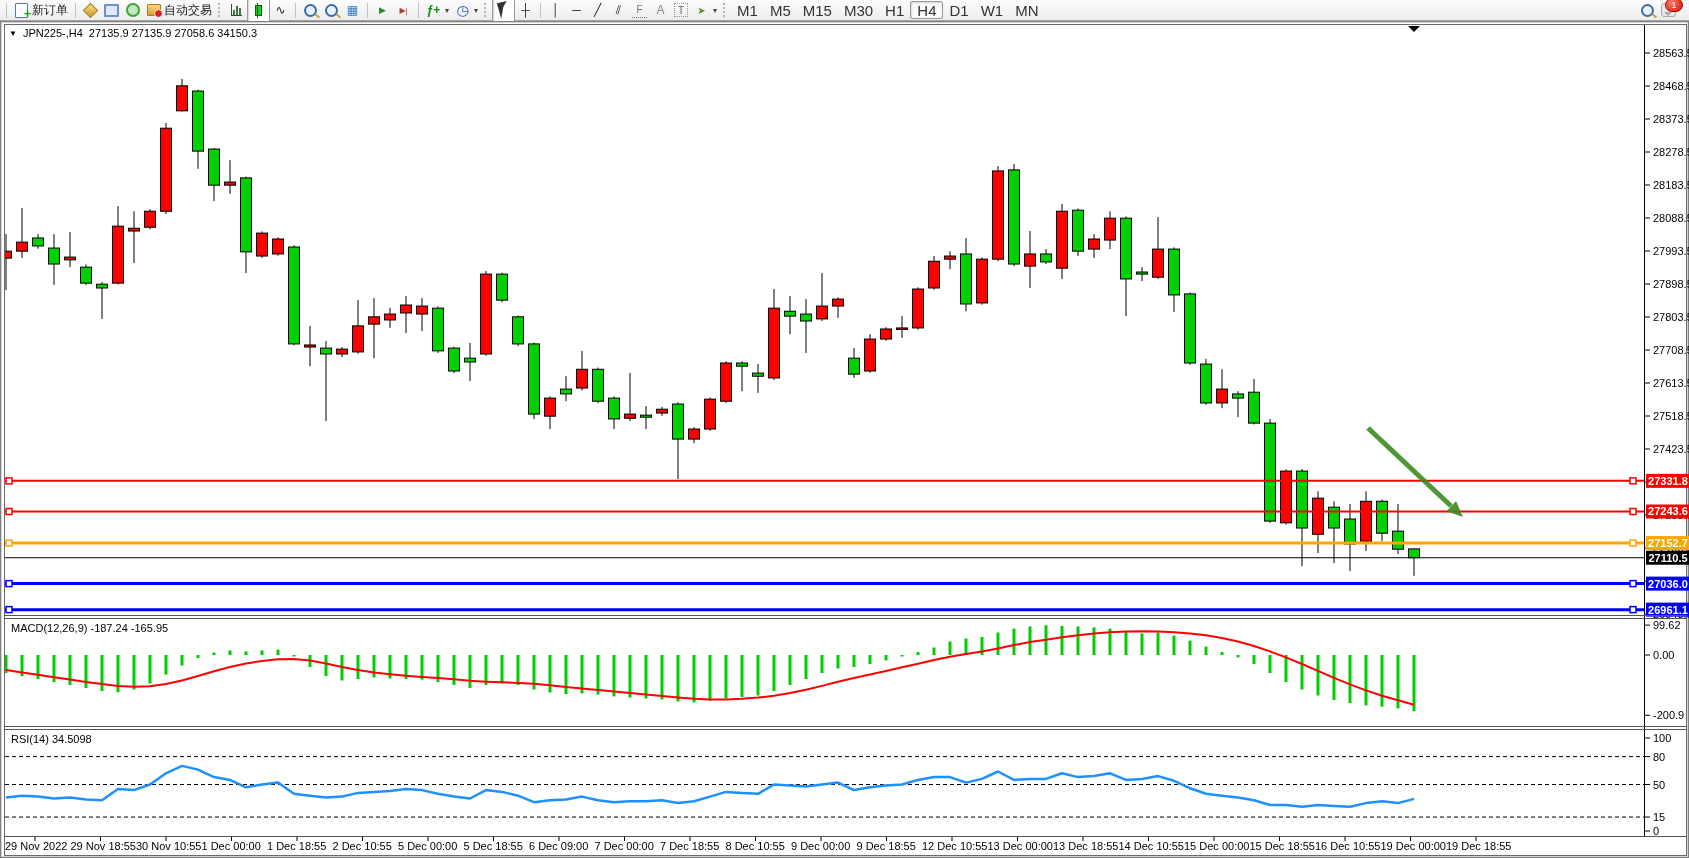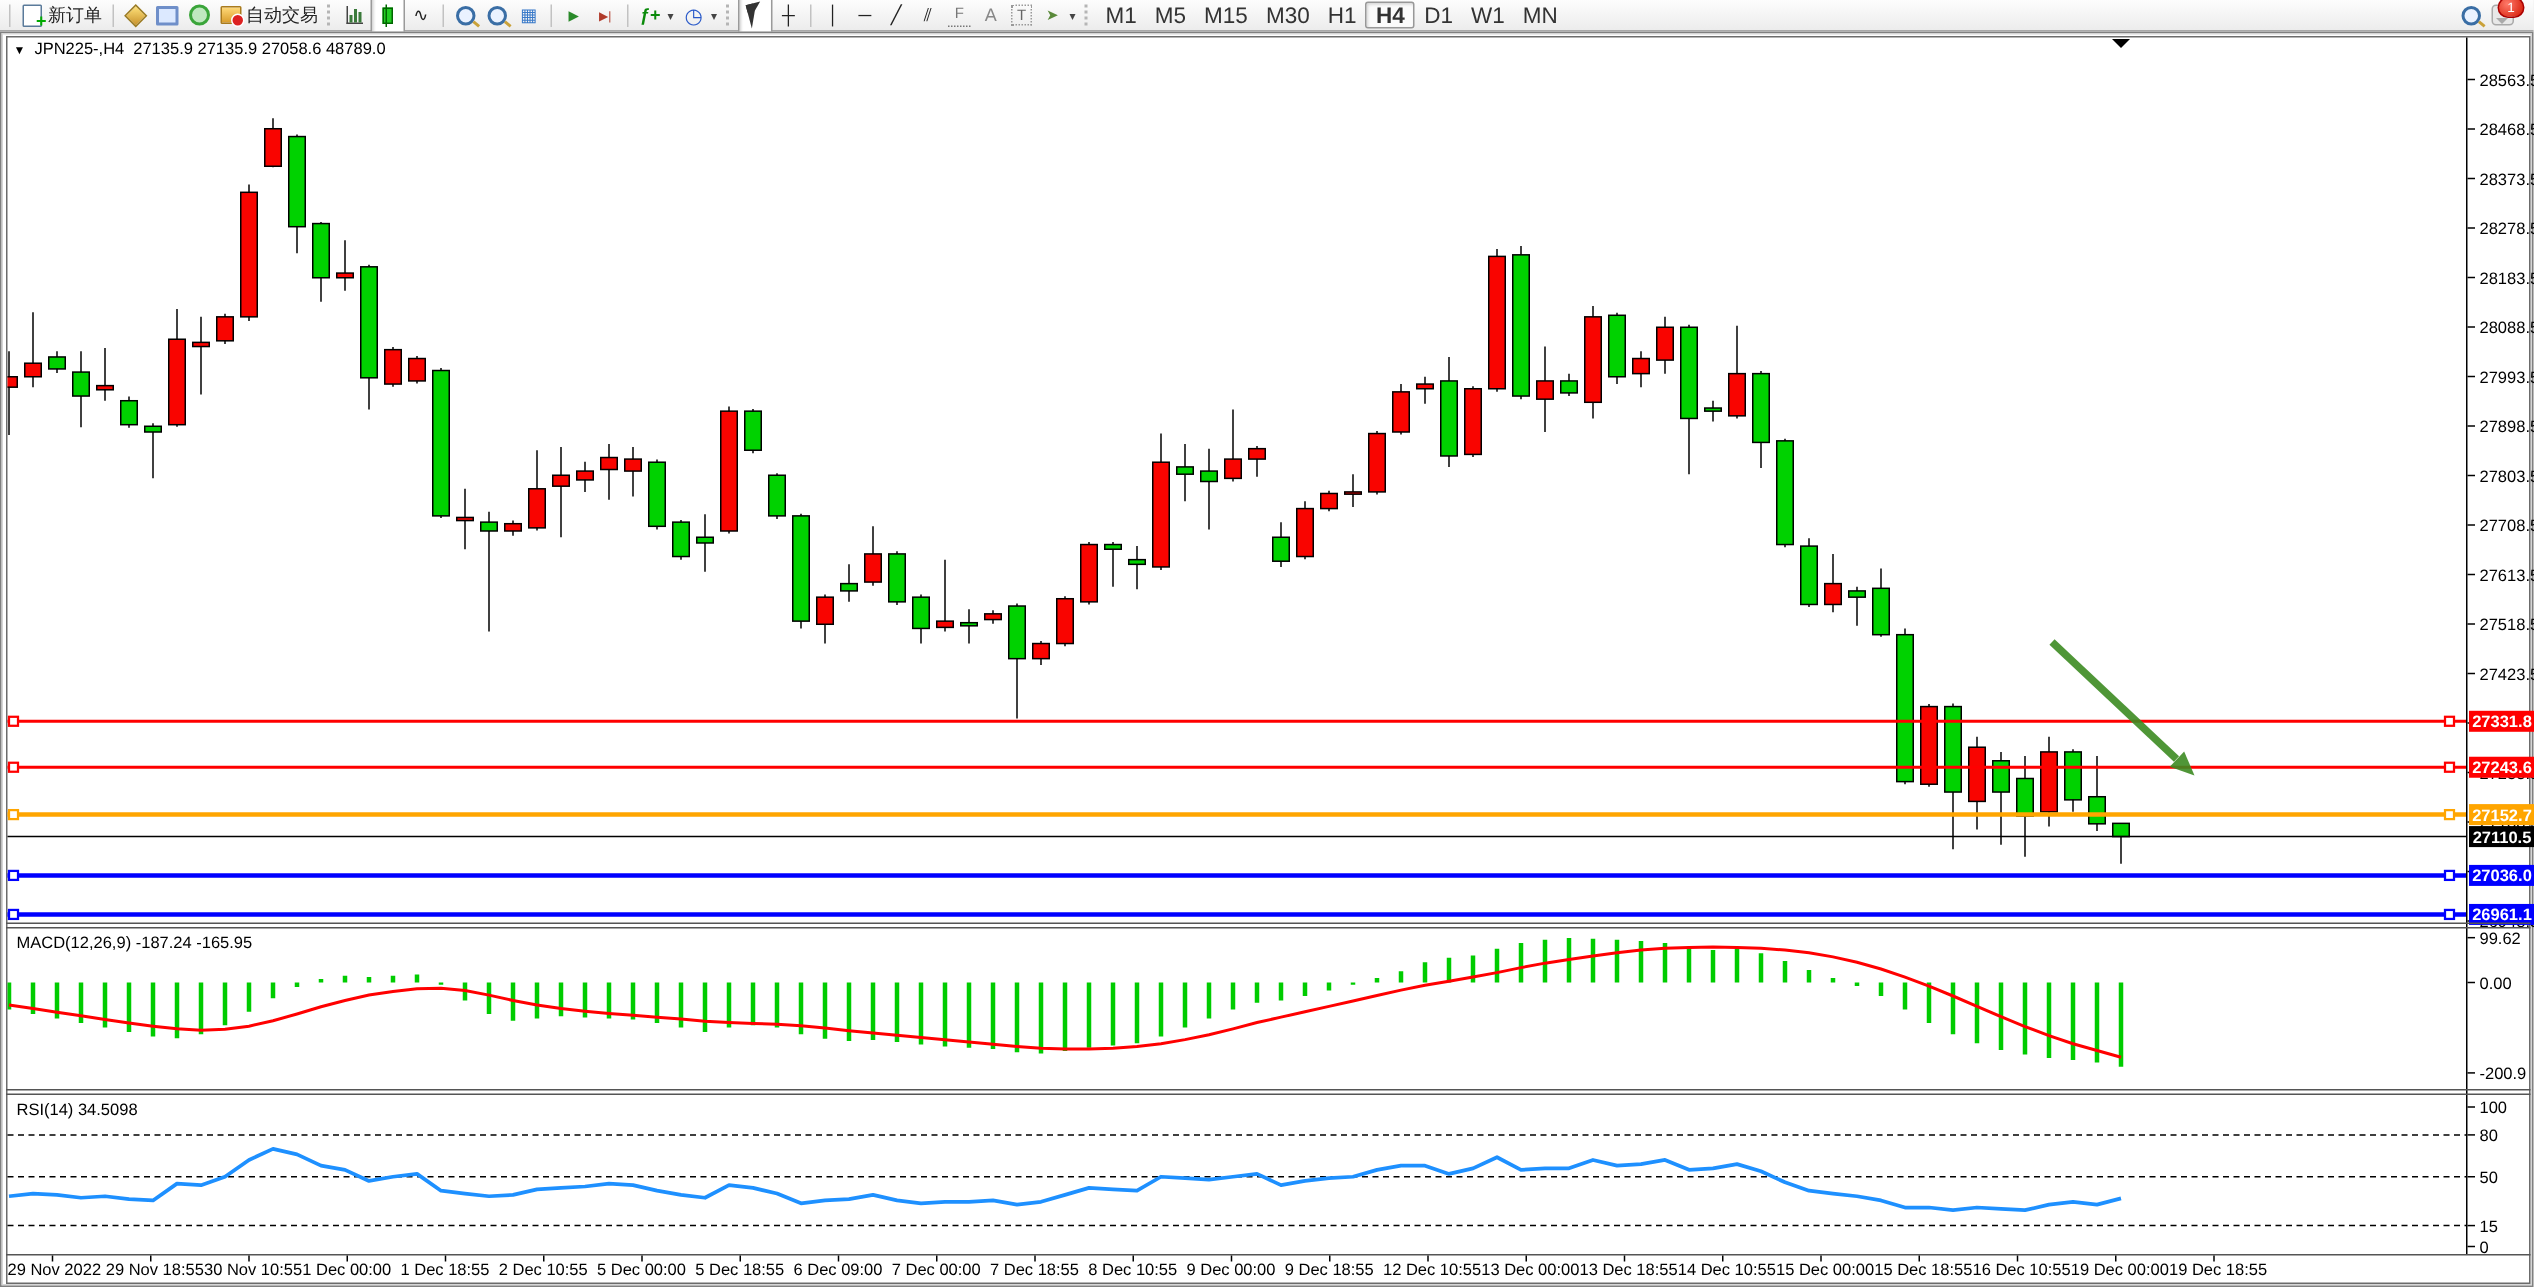--- a/index.html
+++ b/index.html
@@ -23,21 +23,21 @@
   .mini-bars{display:flex;align-items:flex-end;gap:1px;height:11px;border-left:1px solid #444;border-bottom:1px solid #444;padding:0 1px;}
   .mini-bars i{display:block;width:2px;background:#3a7a3a;}
   .mini-candle{width:5px;height:9px;background:#2c2;border:1px solid #060;position:relative;}
   .mini-candle:before{content:"";position:absolute;left:1px;top:-3px;width:1px;height:15px;background:#060;}
   .pressed{background:#fff;border:1px solid #9a9a9a;box-shadow:inset 1px 1px 2px #cfcfcf;border-radius:2px;}
   .caret{font-size:8px;color:#444;margin-left:1px;}
   .mag{position:relative;width:9px;height:9px;border:2px solid #3a6ea5;border-radius:50%;background:#eaf2ff;}
   .mag:after{content:"";position:absolute;width:5px;height:2px;background:#caa23a;right:-5px;bottom:-2px;transform:rotate(40deg);}
   .cursor-arr{width:0;height:0;border-left:5px solid #333;border-right:5px solid transparent;border-bottom:11px solid transparent;border-top:5px solid #333;transform:rotate(-15deg);}
   .tf{padding:0 6px;height:16px;display:inline-flex;align-items:center;font-size:15px;color:#333;flex:none;cursor:default;}
-  .tf.active{background:#fbfbfb;border:1px solid #989898;box-shadow:inset 1px 1px 2px #d5d5d5;border-radius:2px;font-weight:bold;}
+  .tf.active{background:#fbfbfb;border:1px solid #989898;box-shadow:inset 1px 1px 2px #d5d5d5;border-radius:2px;}
   .spacer{flex:1;}
   .chat{position:relative;width:15px;height:12px;background:#e8e8e8;border:1px solid #aaa;border-radius:3px;}
   .chat:after{content:"";position:absolute;left:2px;bottom:-4px;border:4px solid transparent;border-top-color:#aaa;}
   .badge{position:absolute;top:-5px;right:-7px;min-width:12px;height:12px;border-radius:7px;background:radial-gradient(circle at 35% 30%,#ff7a6a,#d11500);
     color:#fff;font-size:9px;line-height:12px;text-align:center;padding:0 2px;border:1px solid #a00;}
   
   .chartwin{position:absolute;top:21px;left:0;right:0;bottom:0;background:#fff;
     border:1px solid #808080;box-shadow:inset 0 0 0 1px #d5d5d5;}
   .chart-title{position:absolute;top:5px;left:8px;font-size:11px;color:#000;display:flex;gap:6px;align-items:center;z-index:5;}
   .chart-title .dd{font-size:8px;color:#000;}
@@ -181,21 +181,21 @@
       <span class="chat"></span>
       <span class="badge">1</span>
     </span>
   </div>
 </div>
 
 <div class="chartwin">
   <div class="chart-title">
     <span class="dd">▼</span>
     <span>JPN225-,H4</span>
-    <span>27135.9 27135.9 27058.6 48789.0</span>
+    <span>27135.9 27135.9 27058.6 34150.3</span>
   </div>
   <svg id="chart-svg" width="1689" height="837" viewBox="0 21 1689 837">
       <defs>
         <clipPath id="clipMain">
           <rect x="4" y="24" width="1639" height="590"></rect>
         </clipPath>
         <clipPath id="clipMacd">
           <rect x="4" y="619" width="1639" height="105"></rect>
         </clipPath>
         <clipPath id="clipRsi">

